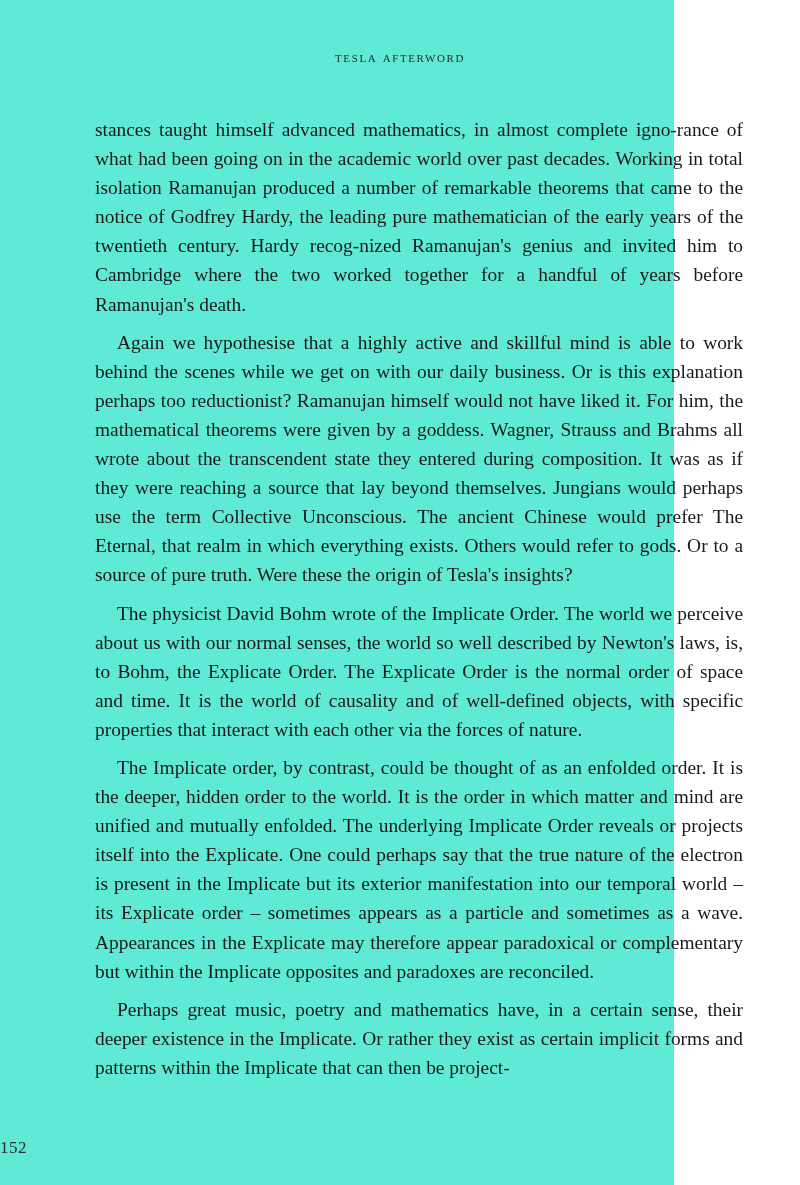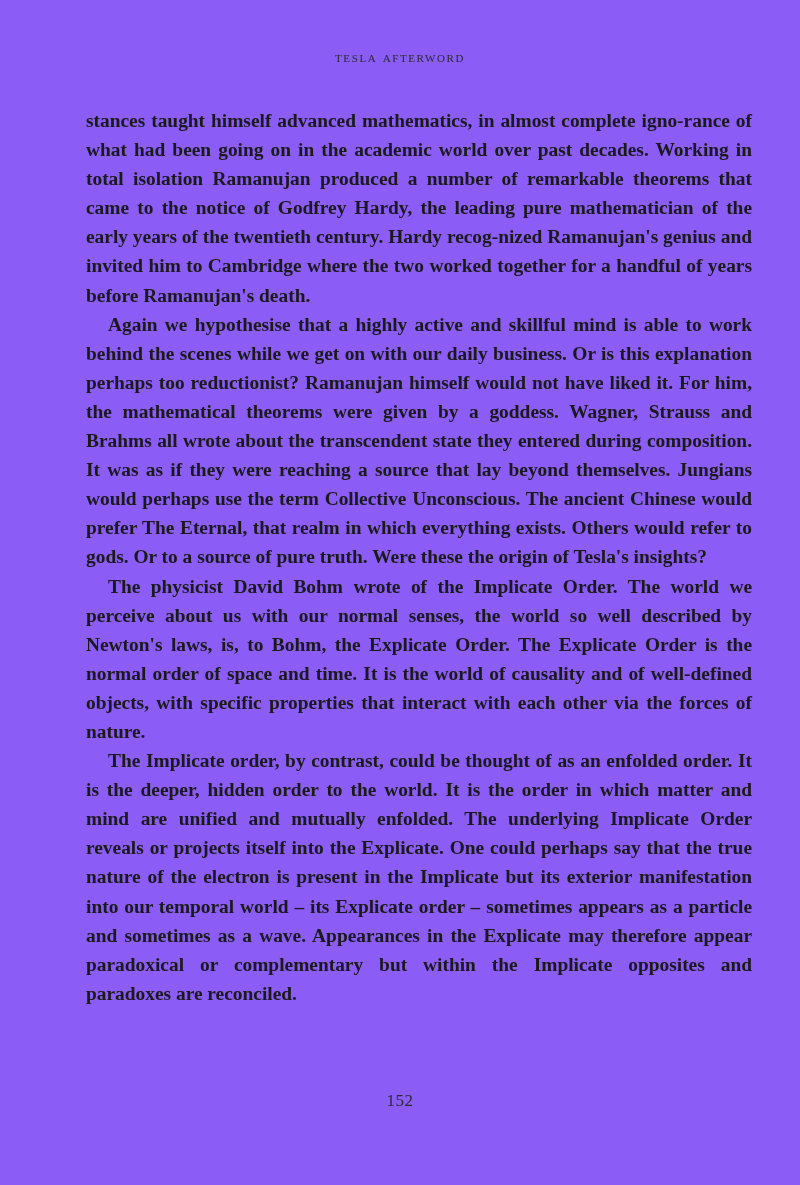--- a/index.html
+++ b/index.html
@@ -14,23 +14,23 @@
     position: relative;
     overflow: hidden;
     font-family: "Liberation Serif", "DejaVu Serif", serif;
     color: #161616;
     -webkit-font-smoothing: antialiased;
   }
 
   .page {
     position: absolute;
     inset: 0;
-    width: 800px;
+    width: 674px;
     height: 1185px;
-    background: #8b5cf6;
+    background: #5eead4;
   }
 
   
   .running-header {
     position: absolute;
     top: 48px;
     left: 0;
     width: 800px;
     text-align: center;
     font-family: "Liberation Serif", "DejaVu Serif", serif;
@@ -48,24 +48,23 @@
     left: 86px;
     top: 106px;
     width: 666px;
     font-size: 19.4px;
     line-height: 29.1px;
     text-align: justify;
     text-justify: inter-word;
     color: #1a1a1c;
   }
   .textblock p {
-    margin: 0;
+    margin: 9px;
     text-indent: 0;
     hyphens: none;
-    font-weight: bold;
   }
   .textblock p.indent {
     text-indent: 22px;
   }
 
   
   .watermark {
     position: absolute;
     left: 84px;
     top: 558px;
@@ -107,39 +106,39 @@
     font-weight: 700;
     font-size: 52px;
     letter-spacing: 1px;
     paint-order: stroke;
     opacity: 0.95;
   }
 
   
   .folio {
     position: absolute;
-    top: 1091px;
+    top: 1138px;
     left: 0;
     width: 800px;
-    text-align: center;
     font-size: 17px;
     color: #2c2c30;
     letter-spacing: 0.5px;
   }
 </style>
 </head>
 <body>
 
 <div class="page">
 
   <div class="running-header">Tesla Afterword</div>
 
   <div class="textblock">
     <p class="body-para">stances taught himself advanced mathematics, in almost complete igno-rance of what had been going on in the academic world over past decades. Working in total isolation Ramanujan produced a number of remarkable theorems that came to the notice of Godfrey Hardy, the leading pure mathematician of the early years of the twentieth century. Hardy recog-nized Ramanujan's genius and invited him to Cambridge where the two worked together for a handful of years before Ramanujan's death.</p>
     <p class="body-para indent">Again we hypothesise that a highly active and skillful mind is able to work behind the scenes while we get on with our daily business. Or is this explanation perhaps too reductionist? Ramanujan himself would not have liked it. For him, the mathematical theorems were given by a goddess. Wagner, Strauss and Brahms all wrote about the transcendent state they entered during composition. It was as if they were reaching a source that lay beyond themselves. Jungians would perhaps use the term Collective Unconscious. The ancient Chinese would prefer The Eternal, that realm in which everything exists. Others would refer to gods. Or to a source of pure truth. Were these the origin of Tesla's insights?</p>
     <p class="body-para indent">The physicist David Bohm wrote of the Implicate Order. The world we perceive about us with our normal senses, the world so well described by Newton's laws, is, to Bohm, the Explicate Order. The Explicate Order is the normal order of space and time. It is the world of causality and of well-defined objects, with specific properties that interact with each other via the forces of nature.</p>
     <p class="body-para indent">The Implicate order, by contrast, could be thought of as an enfolded order. It is the deeper, hidden order to the world. It is the order in which matter and mind are unified and mutually enfolded. The underlying Implicate Order reveals or projects itself into the Explicate. One could perhaps say that the true nature of the electron is present in the Implicate but its exterior manifestation into our temporal world – its Explicate order – sometimes appears as a particle and sometimes as a wave. Appearances in the Explicate may therefore appear paradoxical or complementary but within the Implicate opposites and paradoxes are reconciled.</p>
+    <p class="body-para indent">Perhaps great music, poetry and mathematics have, in a certain sense, their deeper existence in the Implicate. Or rather they exist as certain implicit forms and patterns within the Implicate that can then be project-</p>
   </div>
 
 
   <div class="folio">152</div>
 
 </div>
 
 </body></html>

